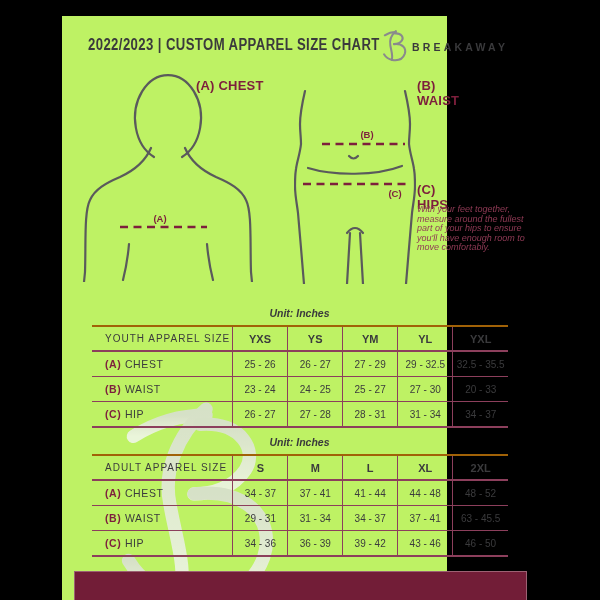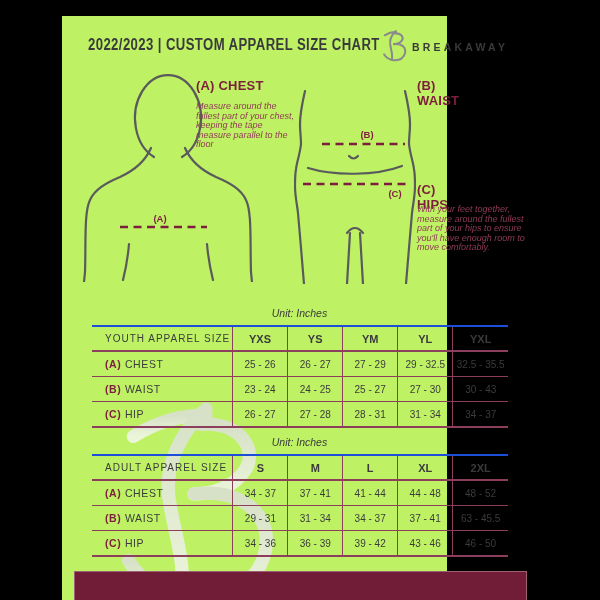--- a/index.html
+++ b/index.html
@@ -23,23 +23,23 @@
   svg.fig{position:absolute;}
   .outline{fill:none;stroke:#5a5a5c;stroke-width:2.2;stroke-linecap:round;}
   .dash{fill:none;stroke:#7d1f3c;stroke-width:2.4;stroke-dasharray:8 5.5;}
   .fig-label{font-family:"Liberation Sans",sans-serif;font-size:9.5px;font-weight:700;
              fill:#7d1f3c;text-anchor:middle;}
 
   
   .tbl-title{position:absolute;left:0;width:475px;text-align:center;font-size:11.5px;
              font-weight:700;color:#3a3a3c;letter-spacing:.4px;}
   .tbl-unit{position:absolute;left:0;width:475px;text-align:center;font-size:10.5px;
-            font-weight:400;font-style:italic;color:#3a3a3c;}
+            font-weight:700;font-style:italic;color:#3a3a3c;}
   table.size{position:absolute;left:30px;width:416px;border-collapse:collapse;
-             border-top:2px solid #1d4ed8;border-bottom:2px solid #8c3f5c;z-index:2;}
+             border-top:2px solid #a16207;border-bottom:2px solid #8c3f5c;z-index:2;}
   table.size th{border-bottom:2px solid #8c3f5c;height:21px;color:#3b3b3d;}
   table.size th.lbl{font-weight:400;font-size:10px;letter-spacing:1px;text-align:left;
                     padding-left:13px;width:134px;}
   table.size th.sz{font-weight:700;font-size:11px;text-align:center;width:56px;}
   table.size td{height:22px;font-size:10px;font-weight:500;color:#3b3b3d;text-align:center;}
   table.size td.lbl{text-align:left;padding-left:13px;font-size:10.5px;letter-spacing:.6px;}
   table.size td.lbl .pfx{color:#7d1f3c;font-weight:700;}
   table.size tbody tr + tr td{border-top:1.6px solid #8c3f5c;}
   table.size th + th, table.size td + td{border-left:1.6px solid #8c3f5c;}
   .adult th{height:24px;margin-top:20px;}
@@ -84,21 +84,20 @@
       <path class="outline" stroke-width="1.8" d="M 53,157 Q 61,147 69,157"></path>
       <path class="outline" stroke-width="1.8" d="M 56,157 C 55,174 54,191 53,208"></path>
       <path class="outline" stroke-width="1.8" d="M 66,157 C 67,174 68,191 69,208"></path>
       <path class="dash" d="M 28,68 H 111"></path>
       <path class="dash" d="M 9,108 H 113"></path>
       <text class="fig-label" x="73" y="62">(B)</text>
       <text class="fig-label" x="101" y="121">(C)</text>
     </svg>
 
     <div class="g-head" style="left:134px;top:62px;">(A) CHEST</div>
-    <div class="g-body" style="left:134px;top:86px;width:100px;">Measure around the fullest part of your chest, keeping the tape measure parallel to the floor</div>
 
     <div class="g-head" style="left:355px;top:62px;">(B) WAIST</div>
 
     <div class="g-head" style="left:355px;top:166px;">(C) HIPS</div>
     <div class="g-body" style="left:355px;top:189px;width:110px;">With your feet together, measure around the fullest part of your hips to ensure you'll have enough room to move comfortably.</div>
 
     <svg class="watermark" viewBox="0 0 28 36">
       <defs>
         <linearGradient id="wm" x1="0" y1="0" x2="0" y2="1">
           <stop offset="0" stop-color="#dddde0"></stop>
@@ -134,21 +133,21 @@
           <td>27 - 29</td>
           <td>29 - 32.5</td>
           <td>32.5 - 35.5</td>
         </tr>
         <tr>
           <td class="lbl"><span class="pfx">(B)</span> <span>WAIST</span></td>
           <td>23 - 24</td>
           <td>24 - 25</td>
           <td>25 - 27</td>
           <td>27 - 30</td>
-          <td>30 - 43</td>
+          <td>20 - 33</td>
         </tr>
         <tr>
           <td class="lbl"><span class="pfx">(C)</span> <span>HIP</span></td>
           <td>26 - 27</td>
           <td>27 - 28</td>
           <td>28 - 31</td>
           <td>31 - 34</td>
           <td>34 - 37</td>
         </tr>
       </tbody>

